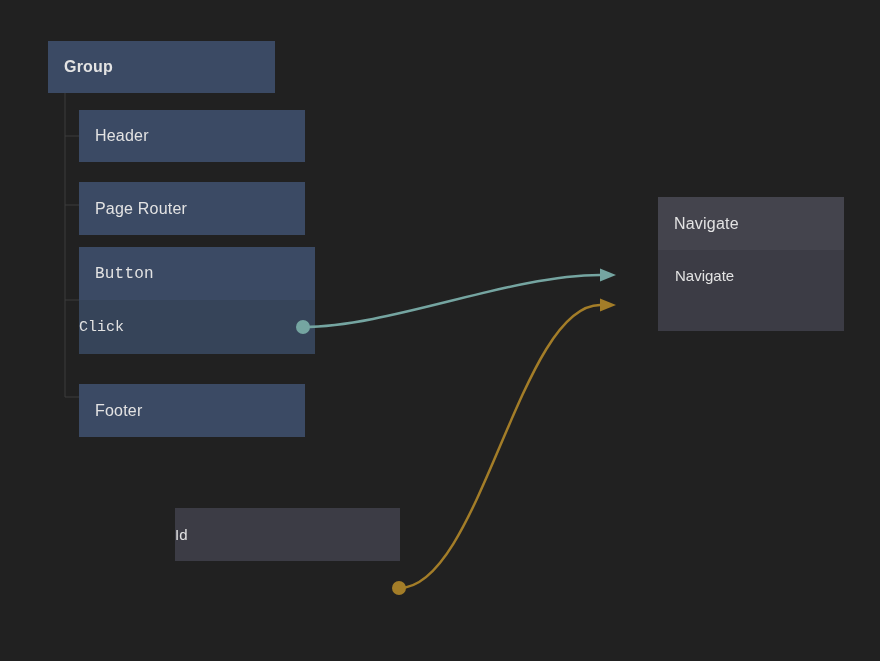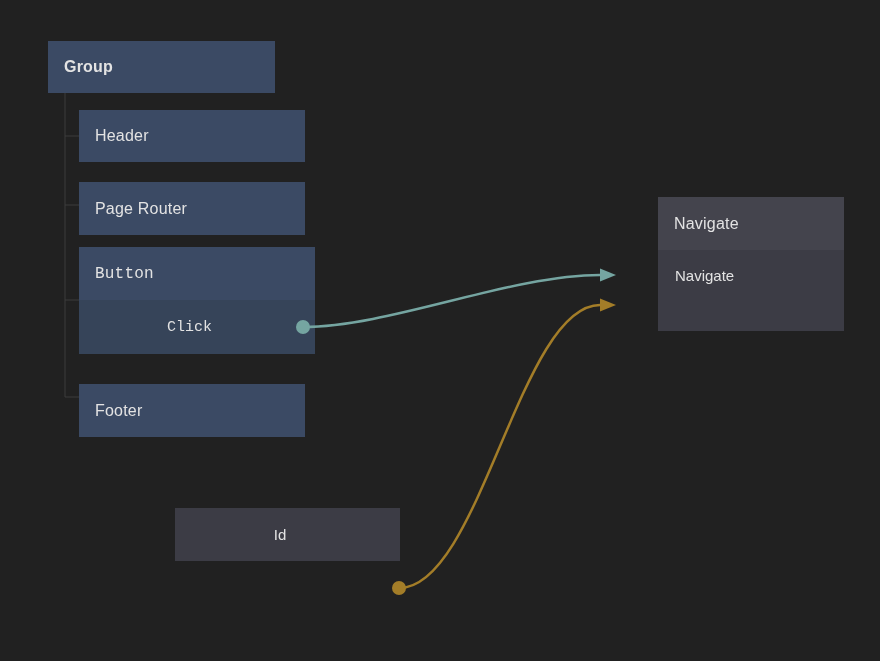--- a/index.html
+++ b/index.html
@@ -41,21 +41,21 @@
   .blue .node-body   { background: var(--node-blue-body); }
   .gray .node-header { background: var(--node-gray-header); }
   .gray .node-body   { background: var(--node-gray-body); }
   .node-body { position: relative; }
   .port-row {
     display: flex;
     align-items: center;
     font-size: 15px;
     color: var(--text);
   }
-  .port-row.out { justify-content: center; padding-right: 15px; }
+  .port-row.out { justify-content: flex-start; padding-right: 15px; }
   .port-row.in  { justify-content: flex-start; padding-left: 17px; }
   .wires {
     position: absolute;
     left: 0; top: 0;
     width: 880px; height: 661px;
     pointer-events: none;
     z-index: 5;
   }
   .tree-line { stroke: var(--tree-line); stroke-width: 1; fill: none; }
   .wire { fill: none; stroke-width: 2.5; pointer-events: stroke; }

